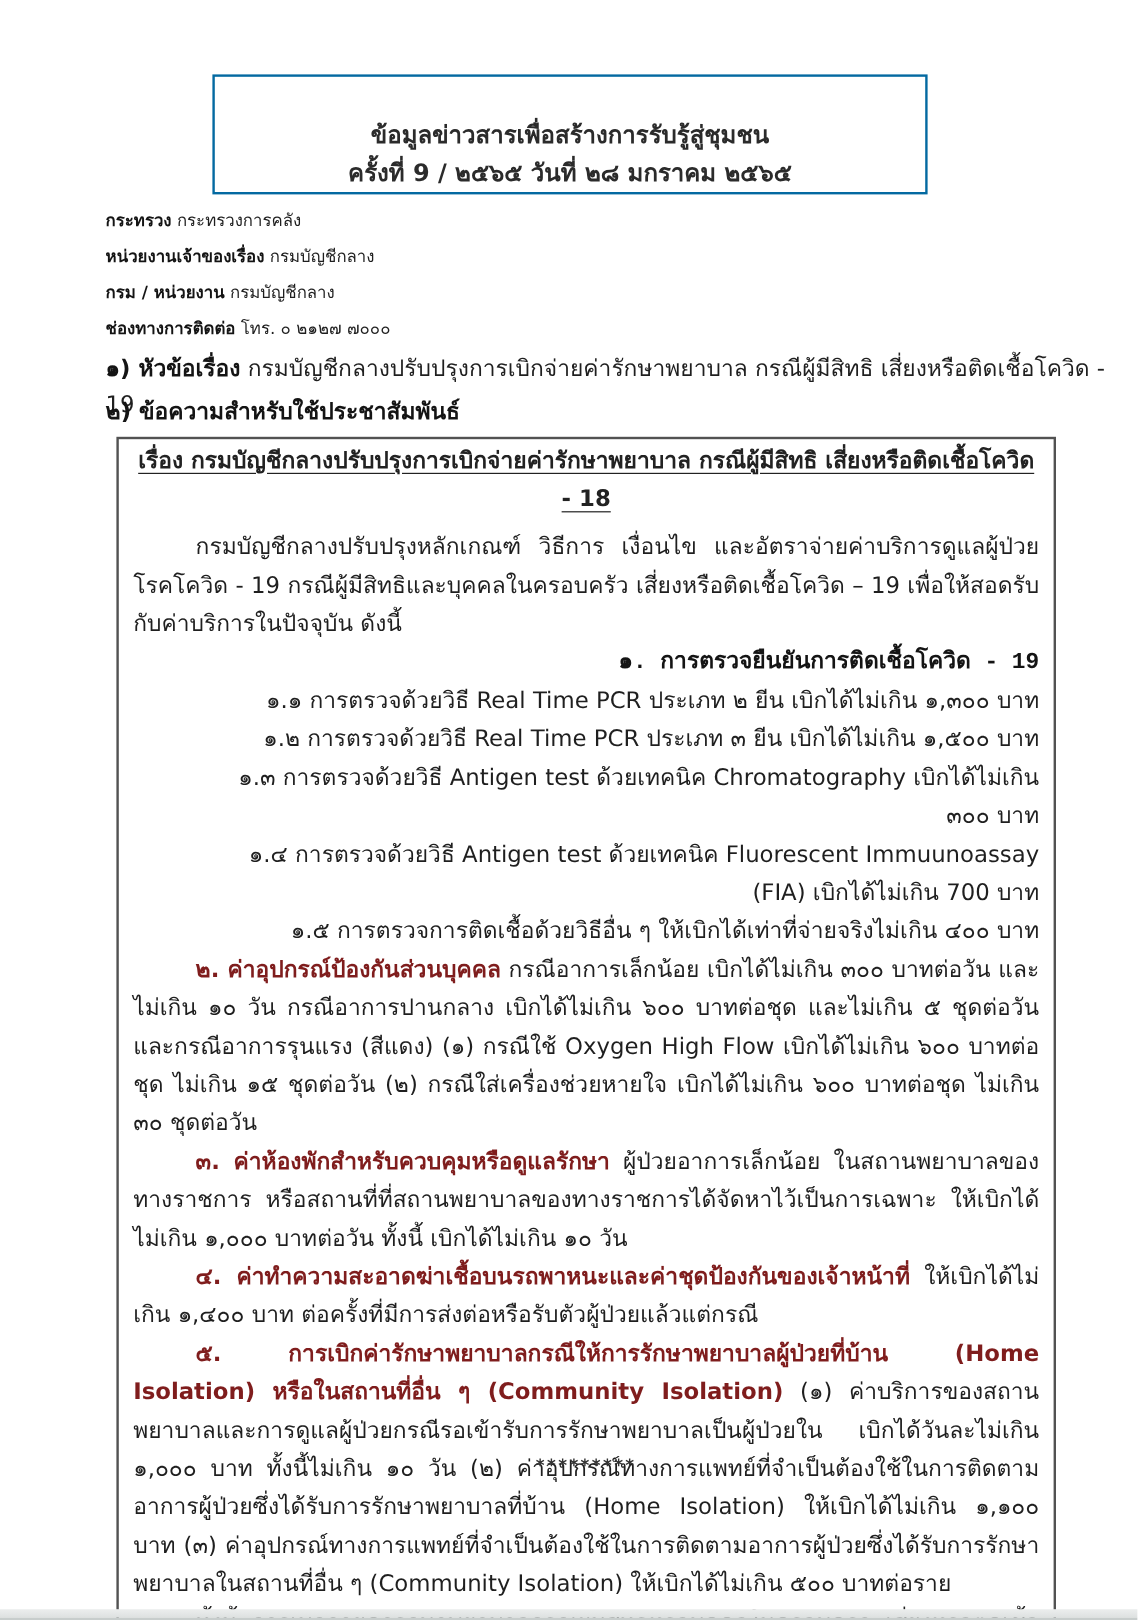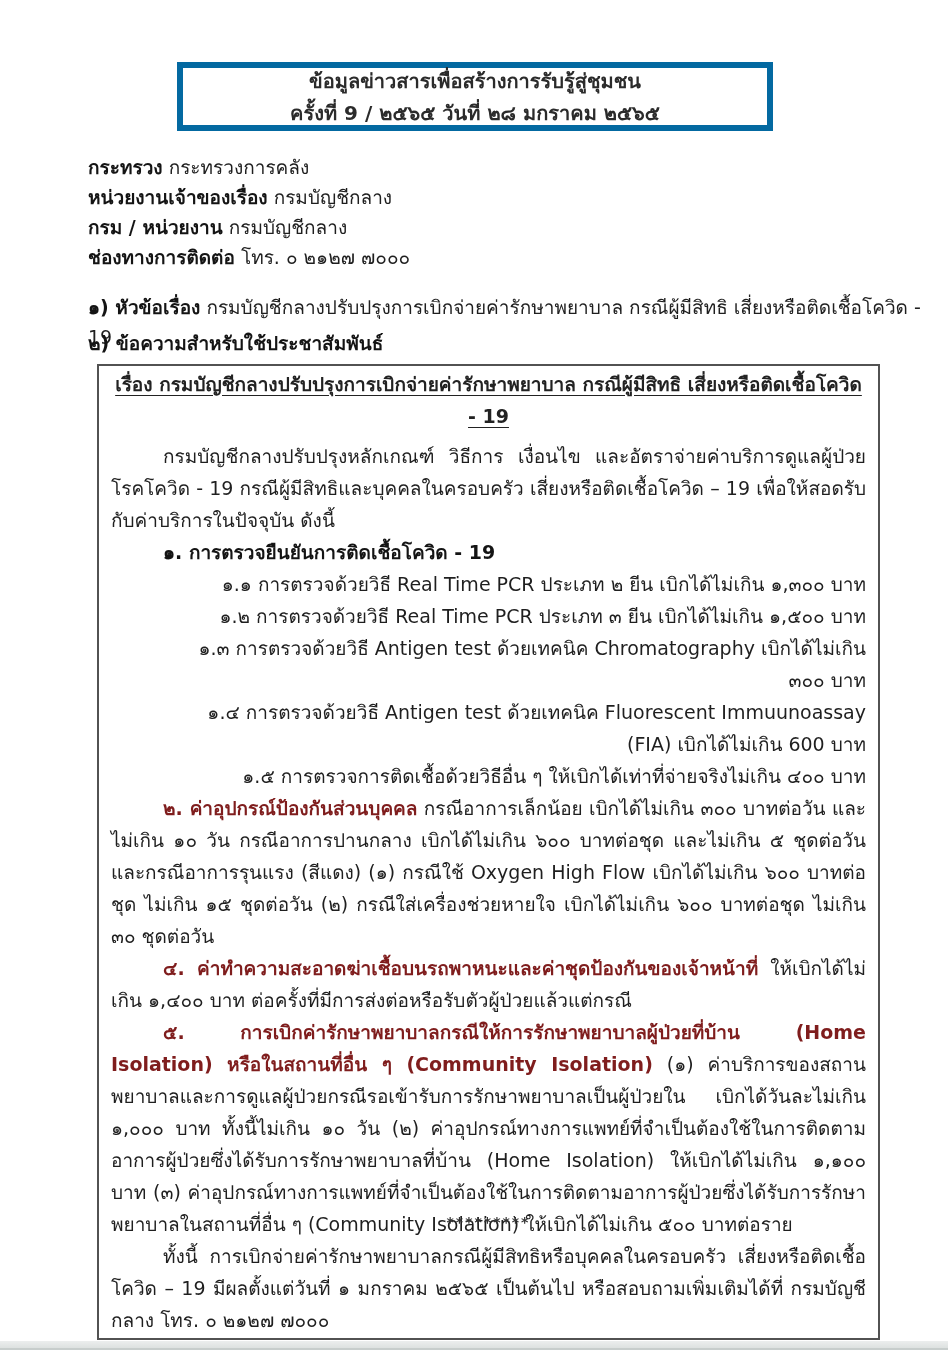--- a/index.html
+++ b/index.html
@@ -7,34 +7,34 @@
     position: relative;
     width: 948px;
     height: 1350px;
     overflow: hidden;
     font-family: "DejaVu Sans", "Liberation Sans", sans-serif;
     color: #1f1f1f;
   }
   .header-box {
     position: absolute;
     left: 177px; top: 62px;
-    width: 596px; height: 69px;
+    width: 596px; height: 100px;
     box-sizing: border-box;
-    border: 6px solid #0369a1;
+    border: 2px solid #0369a1;
     display: flex; flex-direction: column;
-    align-items: center; justify-content: center;
+    align-items: center; justify-content: flex-end;
     font-size: 20px; font-weight: 700; color: #2b2b2b;
     line-height: 32px;
     text-align: center;
   }
   .meta {
     position: absolute;
-    left: 88px; top: 152px;
+    left: 88px; top: 169px;
     width: 852px;
-    font-size: 19px; line-height: 30px;
+    font-size: 14px; line-height: 30px;
   }
   .b { font-weight: 700; color: #141414; }
   .topic-line {
     position: absolute;
     left: 88px; top: 292px;
     width: 855px;
     font-size: 19px; line-height: 30px;
   }
   .pr-heading {
     position: absolute;
@@ -57,21 +57,21 @@
   }
   .content-title {
     text-align: center;
     font-weight: 700;
     color: #222;
     text-decoration: underline;
     text-underline-offset: 4px;
     margin-bottom: 8px;
   }
   .para { text-indent: 52px; margin: 0; }
-  .sec1-title { margin-left: 52px; font-weight: 700; color: #141414; text-align: left; }
+  .sec1-title { margin-left: 52px; font-weight: 700; color: #141414; text-align: right; font-family: Liberation Mono, monospace; }
   .sec1-item { margin-left: 84px; text-align: right; }
   .lead { font-weight: 700; color: #7f1d1d; }
   .stars {
     position: absolute;
     left: 97px; top: 1214px;
     width: 783px;
     text-align: center;
     font-size: 14px; font-weight: 700;
     letter-spacing: 2px;
     color: #333;
@@ -101,33 +101,34 @@
 </div>
 
 <div class="topic-line">
   <span class="b">๑) หัวข้อเรื่อง</span>
   <span>กรมบัญชีกลางปรับปรุงการเบิกจ่ายค่ารักษาพยาบาล กรณีผู้มีสิทธิ เสี่ยงหรือติดเชื้อโควิด - 19</span>
 </div>
 
 <div class="pr-heading">๒) ข้อความสำหรับใช้ประชาสัมพันธ์</div>
 
 <div class="content-box">
-  <div class="content-title">เรื่อง กรมบัญชีกลางปรับปรุงการเบิกจ่ายค่ารักษาพยาบาล กรณีผู้มีสิทธิ เสี่ยงหรือติดเชื้อโควิด - 19</div>
+  <div class="content-title">เรื่อง กรมบัญชีกลางปรับปรุงการเบิกจ่ายค่ารักษาพยาบาล กรณีผู้มีสิทธิ เสี่ยงหรือติดเชื้อโควิด - 18</div>
 
   <p class="para">กรมบัญชีกลางปรับปรุงหลักเกณฑ์ วิธีการ เงื่อนไข และอัตราจ่ายค่าบริการดูแลผู้ป่วยโรคโควิด - 19 กรณีผู้มีสิทธิและบุคคลในครอบครัว เสี่ยงหรือติดเชื้อโควิด – 19 เพื่อให้สอดรับกับค่าบริการในปัจจุบัน ดังนี้</p>
 
   <div class="sec1-title">๑. การตรวจยืนยันการติดเชื้อโควิด - 19</div>
   <div class="sec1-item">๑.๑ การตรวจด้วยวิธี Real Time PCR ประเภท ๒ ยีน เบิกได้ไม่เกิน ๑,๓๐๐ บาท</div>
   <div class="sec1-item">๑.๒ การตรวจด้วยวิธี Real Time PCR ประเภท ๓ ยีน เบิกได้ไม่เกิน ๑,๕๐๐ บาท</div>
   <div class="sec1-item">๑.๓ การตรวจด้วยวิธี Antigen test ด้วยเทคนิค Chromatography เบิกได้ไม่เกิน ๓๐๐ บาท</div>
-  <div class="sec1-item">๑.๔ การตรวจด้วยวิธี Antigen test ด้วยเทคนิค Fluorescent Immuunoassay (FIA) เบิกได้ไม่เกิน 600 บาท</div>
+  <div class="sec1-item">๑.๔ การตรวจด้วยวิธี Antigen test ด้วยเทคนิค Fluorescent Immuunoassay (FIA) เบิกได้ไม่เกิน 700 บาท</div>
   <div class="sec1-item">๑.๕ การตรวจการติดเชื้อด้วยวิธีอื่น ๆ ให้เบิกได้เท่าที่จ่ายจริงไม่เกิน ๔๐๐ บาท</div>
 
   <p class="para"><span class="lead">๒. ค่าอุปกรณ์ป้องกันส่วนบุคคล</span> <span>กรณีอาการเล็กน้อย เบิกได้ไม่เกิน ๓๐๐ บาทต่อวัน และไม่เกิน ๑๐ วัน กรณีอาการปานกลาง เบิกได้ไม่เกิน ๖๐๐ บาทต่อชุด และไม่เกิน ๕ ชุดต่อวัน และกรณีอาการรุนแรง (สีแดง) (๑) กรณีใช้ Oxygen High Flow เบิกได้ไม่เกิน ๖๐๐ บาทต่อชุด ไม่เกิน ๑๕ ชุดต่อวัน (๒) กรณีใส่เครื่องช่วยหายใจ เบิกได้ไม่เกิน ๖๐๐ บาทต่อชุด ไม่เกิน ๓๐ ชุดต่อวัน</span></p>
 
+  <p class="para"><span class="lead">๓. ค่าห้องพักสำหรับควบคุมหรือดูแลรักษา</span> <span>ผู้ป่วยอาการเล็กน้อย ในสถานพยาบาลของทางราชการ หรือสถานที่ที่สถานพยาบาลของทางราชการได้จัดหาไว้เป็นการเฉพาะ ให้เบิกได้ไม่เกิน ๑,๐๐๐ บาทต่อวัน ทั้งนี้ เบิกได้ไม่เกิน ๑๐ วัน</span></p>
 
   <p class="para"><span class="lead">๔. ค่าทำความสะอาดฆ่าเชื้อบนรถพาหนะและค่าชุดป้องกันของเจ้าหน้าที่</span> <span>ให้เบิกได้ไม่เกิน ๑,๔๐๐ บาท ต่อครั้งที่มีการส่งต่อหรือรับตัวผู้ป่วยแล้วแต่กรณี</span></p>
 
   <p class="para"><span class="lead">๕. การเบิกค่ารักษาพยาบาลกรณีให้การรักษาพยาบาลผู้ป่วยที่บ้าน (Home Isolation) หรือในสถานที่อื่น ๆ (Community Isolation)</span> <span>(๑) ค่าบริการของสถานพยาบาลและการดูแลผู้ป่วยกรณีรอเข้ารับการรักษาพยาบาลเป็นผู้ป่วยใน เบิกได้วันละไม่เกิน ๑,๐๐๐ บาท ทั้งนี้ไม่เกิน ๑๐ วัน (๒) ค่าอุปกรณ์ทางการแพทย์ที่จำเป็นต้องใช้ในการติดตามอาการผู้ป่วยซึ่งได้รับการรักษาพยาบาลที่บ้าน (Home Isolation) ให้เบิกได้ไม่เกิน ๑,๑๐๐ บาท (๓) ค่าอุปกรณ์ทางการแพทย์ที่จำเป็นต้องใช้ในการติดตามอาการผู้ป่วยซึ่งได้รับการรักษาพยาบาลในสถานที่อื่น ๆ (Community Isolation) ให้เบิกได้ไม่เกิน ๕๐๐ บาทต่อราย</span></p>
 
   <p class="para">ทั้งนี้ การเบิกจ่ายค่ารักษาพยาบาลกรณีผู้มีสิทธิหรือบุคคลในครอบครัว เสี่ยงหรือติดเชื้อโควิด – 19 มีผลตั้งแต่วันที่ ๑ มกราคม ๒๕๖๕ เป็นต้นไป หรือสอบถามเพิ่มเติมได้ที่ กรมบัญชีกลาง โทร. ๐ ๒๑๒๗ ๗๐๐๐</p>
 </div>
 
 <div class="stars">*********</div>
 

